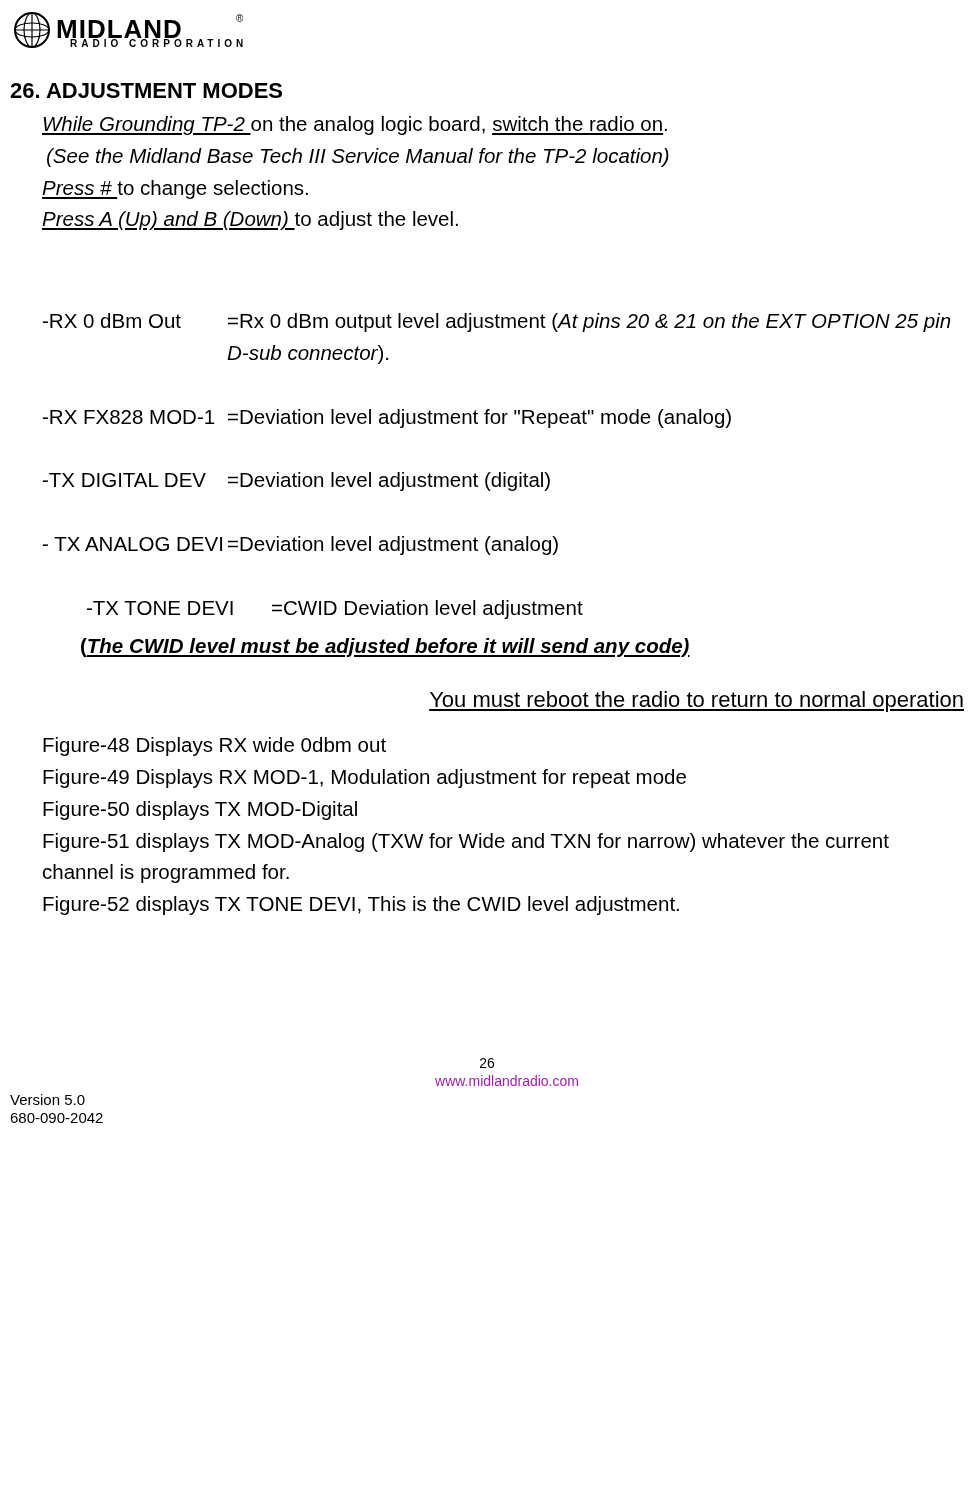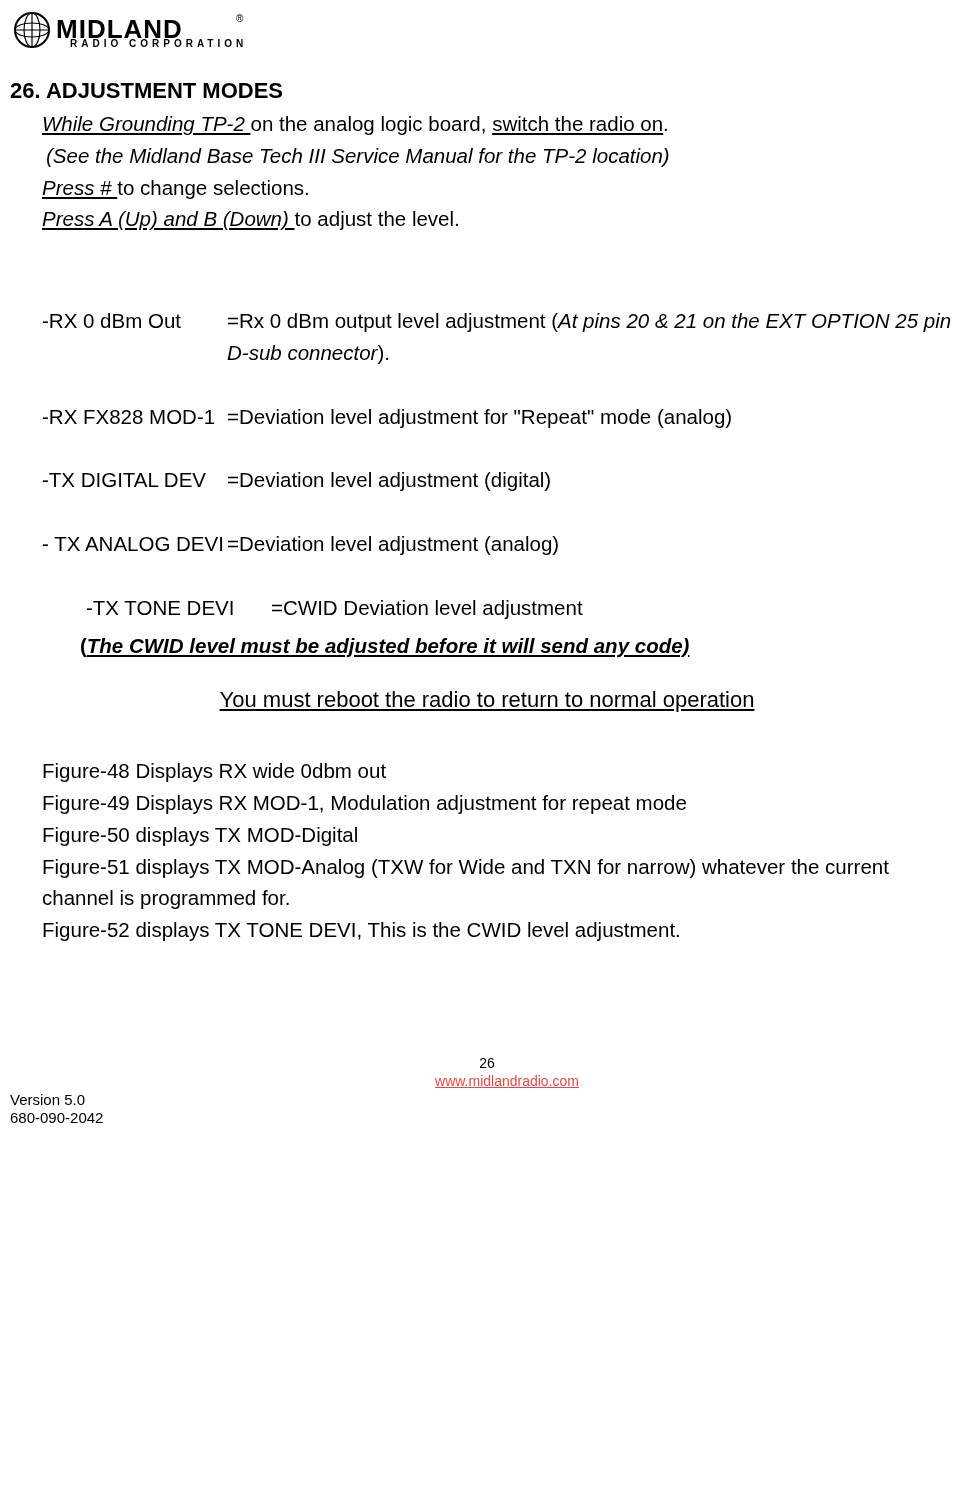--- a/index.html
+++ b/index.html
@@ -71,41 +71,40 @@
   .list-desc {
     flex: 1;
   }
   .note-line {
     margin-left: 70px;
     margin-top: -30px;
     font-size: 20.5px;
     line-height: 1.55;
   }
   .reboot-line {
-    text-align: center;
-    margin: 26px 0 42px 0;
+    text-align: right;
+    margin: 26px 0 16px 0;
     font-size: 22px;
   }
   .figures {
     margin-left: 32px;
     font-size: 20.5px;
     line-height: 1.55;
   }
   .footer-center {
     position: absolute;
     bottom: 46px;
     left: 0;
     width: 100%;
     text-align: center;
     font-size: 14px;
     line-height: 1.3;
   }
   .footer-link {
-    color: #ef4444;
-    text-decoration: underline;
+    color: #a21caf;
     margin-left: 40px;
   }
   .footer-left {
     position: absolute;
     bottom: 8px;
     left: 10px;
     font-size: 15px;
     line-height: 1.25;
   }
 </style>

